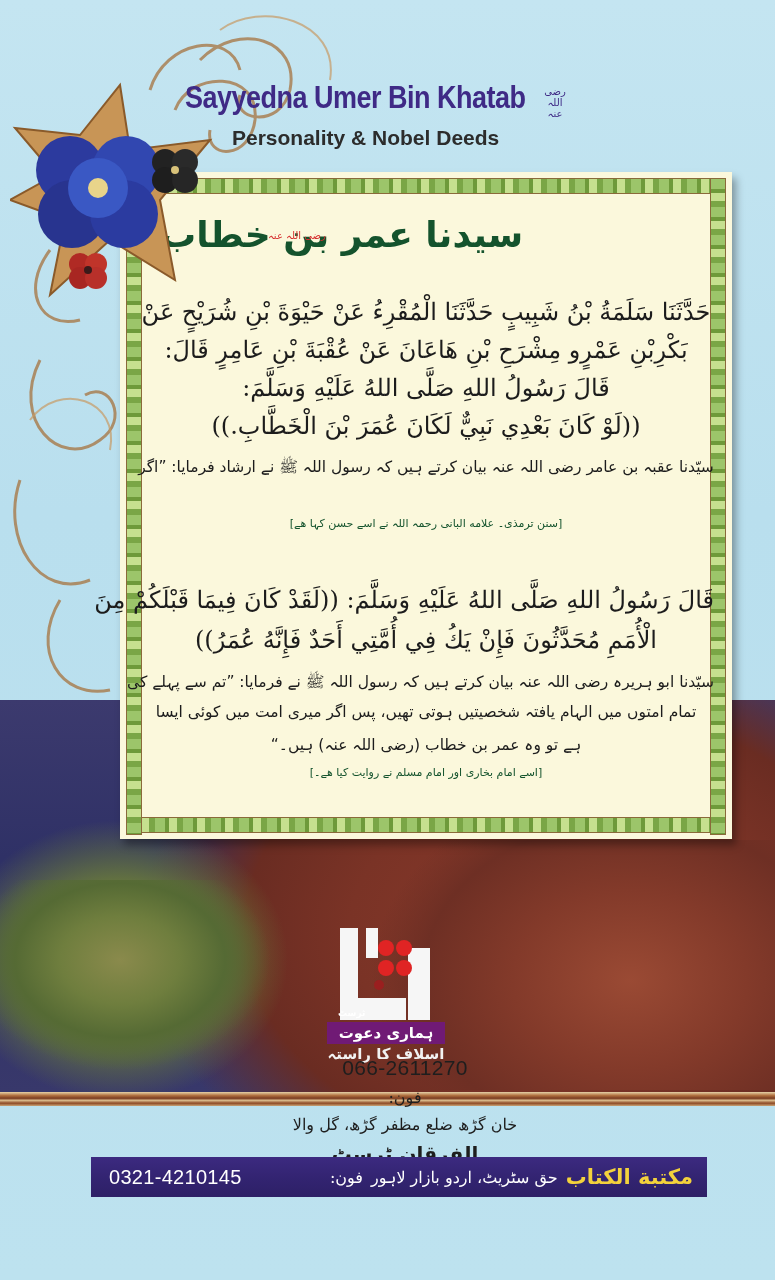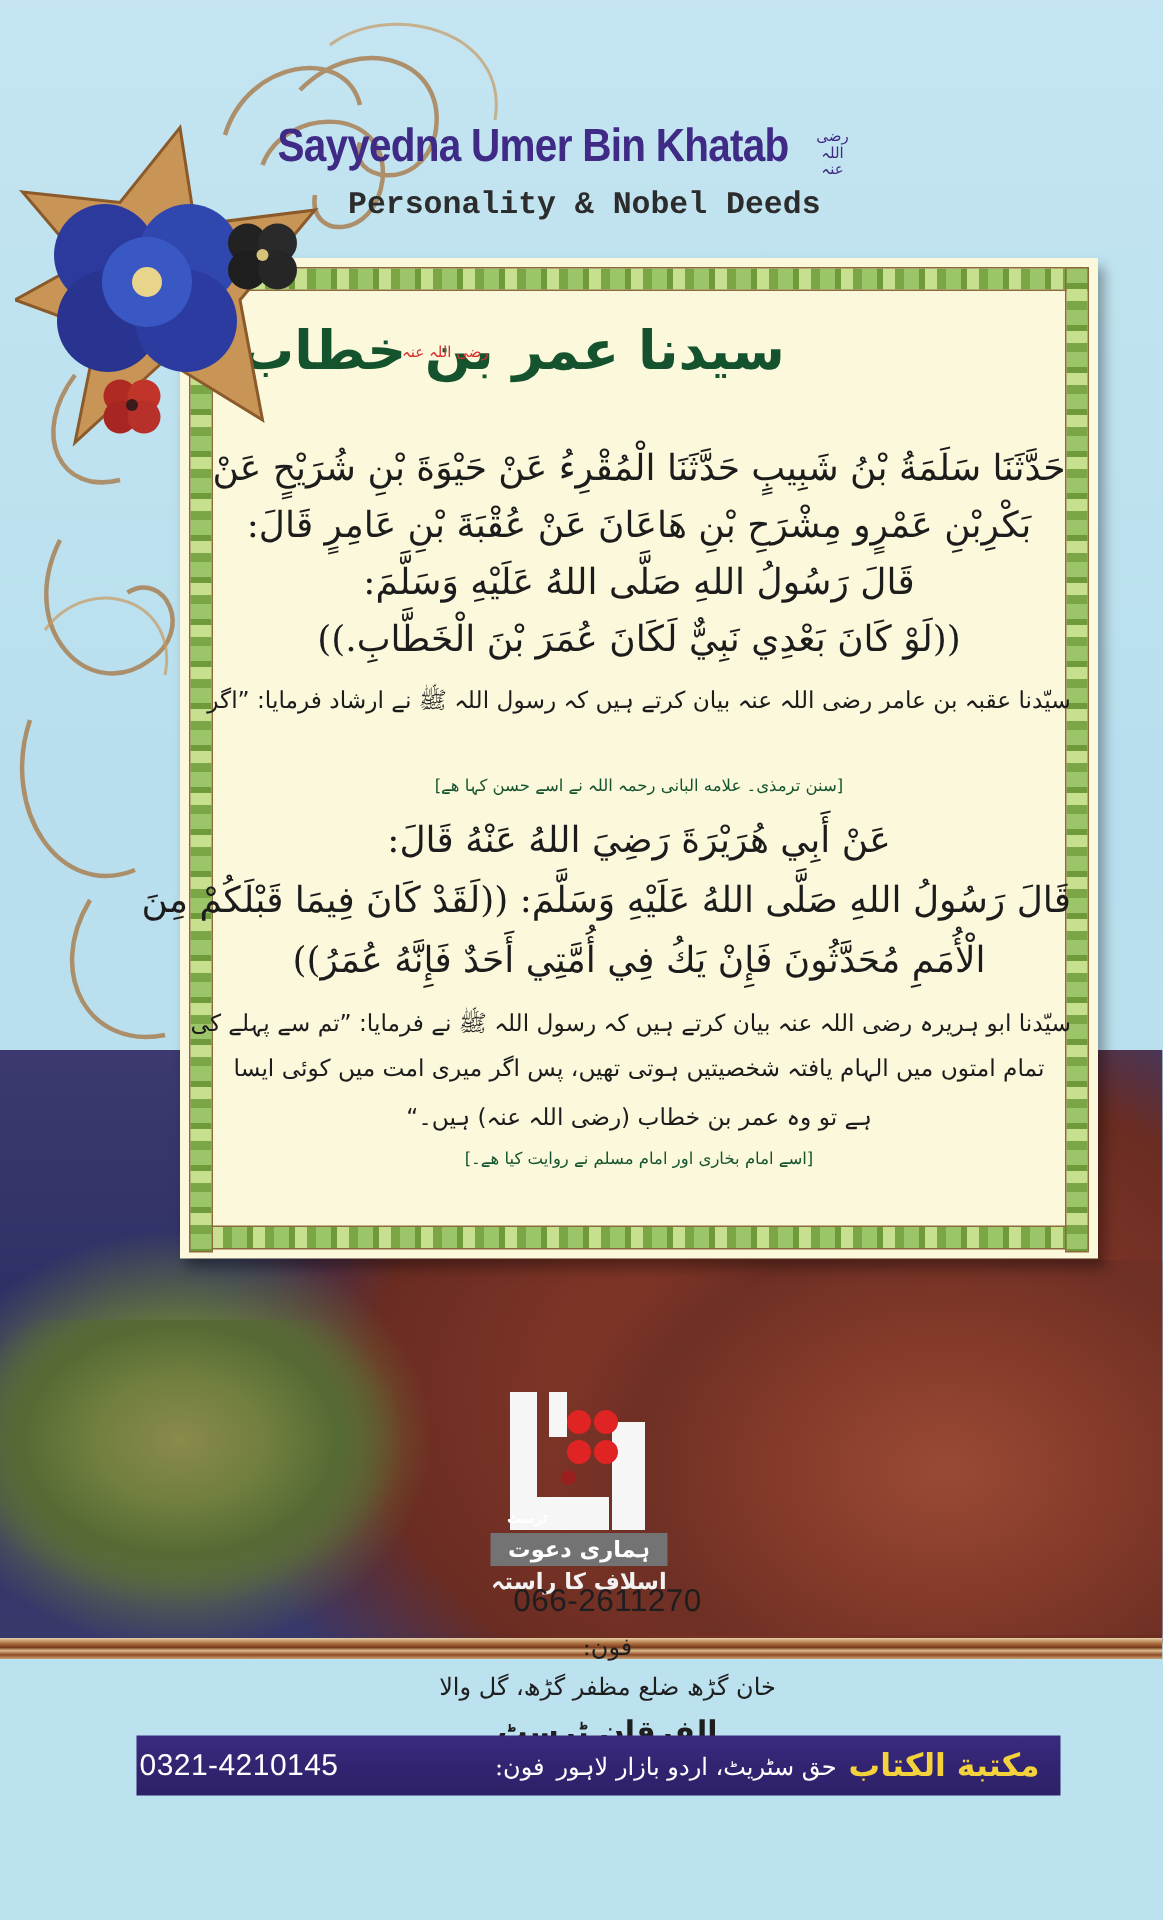--- a/index.html
+++ b/index.html
@@ -21,21 +21,21 @@
     font-size:27px; color:#3f2a86; letter-spacing:-0.5px;
     transform:scaleY(1.15); transform-origin:top left;
   }
   .title-honor {
     position:absolute; left:540px; top:86px;
     font-family:"DejaVu Sans", sans-serif; font-size:10px; color:#3f2a86; direction:rtl;
     line-height:11px; width:30px; text-align:center;
   }
   .subtitle-en {
     position:absolute; left:232px; top:126px;
-    font-family:Liberation Mono, monospace; font-weight:bold; font-size:21px; color:#2c2c2c;
+    font-family:Liberation Sans, sans-serif; font-weight:bold; font-size:21px; color:#2c2c2c;
   }
   
   .landscape {
     position:absolute; left:0; top:700px; width:775px; height:395px;
     background:
       radial-gradient(ellipse 240px 200px at 120px 260px, #5f7a3a 0%, #6b7c3a 35%, rgba(90,100,60,0) 70%),
       radial-gradient(ellipse 420px 300px at 560px 230px, #8a3a2b 0%, #7a3326 50%, #6a2c22 75%, rgba(60,30,40,0) 100%),
       linear-gradient(180deg,#3c3a6e 0%,#2f3166 40%,#38386b 100%);
   }
   .africa {
@@ -87,21 +87,21 @@
   
   .logo { position:absolute; left:338px; top:928px; width:96px; height:120px; }
   .logo-block { position:absolute; background:#f6f6f6; }
   .logo-dot { position:absolute; width:16px; height:16px; border-radius:50%; background:#e02424; }
   .logo-tag-trust {
     position:absolute; left:338px; top:1008px; width:60px; text-align:left;
     font-size:9px; font-weight:bold; color:#fff; direction:rtl;
   }
   .logo-red-band {
     position:absolute; left:327px; top:1022px; width:118px; height:22px;
-    background:#737373; color:#fff; text-align:center; direction:rtl;
+    background:#701a75; color:#fff; text-align:center; direction:rtl;
     font-family:"DejaVu Sans", sans-serif; font-weight:bold; font-size:15px; line-height:22px;
   }
   .logo-motto {
     position:absolute; left:322px; top:1045px; width:128px; text-align:center; direction:rtl;
     font-family:"DejaVu Sans", sans-serif; font-weight:bold; font-size:15px; color:#f2f2f2;
   }
   
   .footer-line1 {
     position:absolute; left:100px; top:1132px; width:610px; height:34px;
     display:flex; align-items:center; justify-content:flex-end; direction:ltr; gap:8px;flex-direction:column;
@@ -112,21 +112,21 @@
   .urdu-addr { font-family:"DejaVu Serif", serif; font-size:16px; color:#1e1e1e; direction:rtl; }
   .org-name { font-family:"DejaVu Sans", sans-serif; font-weight:bold; font-size:20px; color:#1e1e1e; direction:rtl; }
   .footer-line2 {
     position:absolute; left:91px; top:1157px; width:616px; height:40px;
     background:linear-gradient(180deg,#3c2a80 0%,#332472 50%,#2d2066 100%);
     display:flex; align-items:center; justify-content:flex-end; gap:8px; padding-right:14px; box-sizing:border-box;
   }
   .footer-line2 .phone { color:#ffffff; font-size:20px; }
   .footer-line2 .urdu-addr { color:#ffffff; }
   .footer-line2 .org-name { color:#f3d23c; font-size:21px; }
-  .footer-line2 .lead { margin-right:auto; padding-left:2px; }
+  .footer-line2 .lead { margin-right:auto; padding-left:18px; }
 </style>
 </head>
 <body>
 
 <div class="page-bg"></div>
 
 <svg class="swirls" viewBox="0 0 775 950">
   <g fill="none" stroke="#a87a4a" stroke-width="3" opacity="0.8">
     <path d="M200 60 C 240 20, 300 40, 290 90 C 280 130, 230 120, 240 95"></path>
     <path d="M175 110 C 190 70, 260 70, 255 120 C 250 160, 205 160, 210 130"></path>
@@ -161,21 +161,20 @@
   <div class="panel-inner">
     <div class="ar-title">سیدنا عمر بن خطاب</div>
     <div class="ar-honor-red">رضی اللہ عنہ</div>
 
     <div class="ar-line big" style="top:96px">حَدَّثَنَا سَلَمَةُ بْنُ شَبِيبٍ حَدَّثَنَا الْمُقْرِءُ عَنْ حَيْوَةَ بْنِ شُرَيْحٍ عَنْ</div>
     <div class="ar-line big" style="top:134px">بَكْرِبْنِ عَمْرٍو مِشْرَحِ بْنِ هَاعَانَ عَنْ عُقْبَةَ بْنِ عَامِرٍ قَالَ:</div>
     <div class="ar-line big" style="top:172px">قَالَ رَسُولُ اللهِ صَلَّى اللهُ عَلَيْهِ وَسَلَّمَ:</div>
     <div class="ar-line big" style="top:210px">((لَوْ كَانَ بَعْدِي نَبِيٌّ لَكَانَ عُمَرَ بْنَ الْخَطَّابِ.))</div>
     <div class="ar-line urdu" style="top:255px">سیّدنا عقبہ بن عامر رضی اللہ عنہ بیان کرتے ہیں کہ رسول اللہ ﷺ نے ارشاد فرمایا: ”اگر</div>
     <div class="ar-line ref" style="top:315px">[سنن ترمذی۔ علامه البانی رحمہ اللہ نے اسے حسن کہا ھے]</div>
-    <div class="ar-line big" style="top:344px">عَنْ أَبِي هُرَيْرَةَ رَضِيَ اللهُ عَنْهُ قَالَ:</div>
     <div class="ar-line big" style="top:384px">قَالَ رَسُولُ اللهِ صَلَّى اللهُ عَلَيْهِ وَسَلَّمَ: ((لَقَدْ كَانَ فِيمَا قَبْلَكُمْ مِنَ</div>
     <div class="ar-line big" style="top:424px">الْأُمَمِ مُحَدَّثُونَ فَإِنْ يَكُ فِي أُمَّتِي أَحَدٌ فَإِنَّهُ عُمَرُ))</div>
     <div class="ar-line urdu" style="top:470px">سیّدنا ابو ہریرہ رضی اللہ عنہ بیان کرتے ہیں کہ رسول اللہ ﷺ نے فرمایا: ”تم سے پہلے کی</div>
     <div class="ar-line urdu" style="top:501px">تمام امتوں میں الہام یافتہ شخصیتیں ہوتی تھیں، پس اگر میری امت میں کوئی ایسا</div>
     <div class="ar-line urdu" style="top:534px">ہے تو وہ عمر بن خطاب (رضی اللہ عنہ) ہیں۔“</div>
     <div class="ar-line ref" style="top:564px">[اسے امام بخاری اور امام مسلم نے روایت کیا ھے۔]</div>
   </div>
 </div>
 
 <svg style="position:absolute; left:10px; top:80px; width:220px; height:230px;" viewBox="0 0 220 230">

